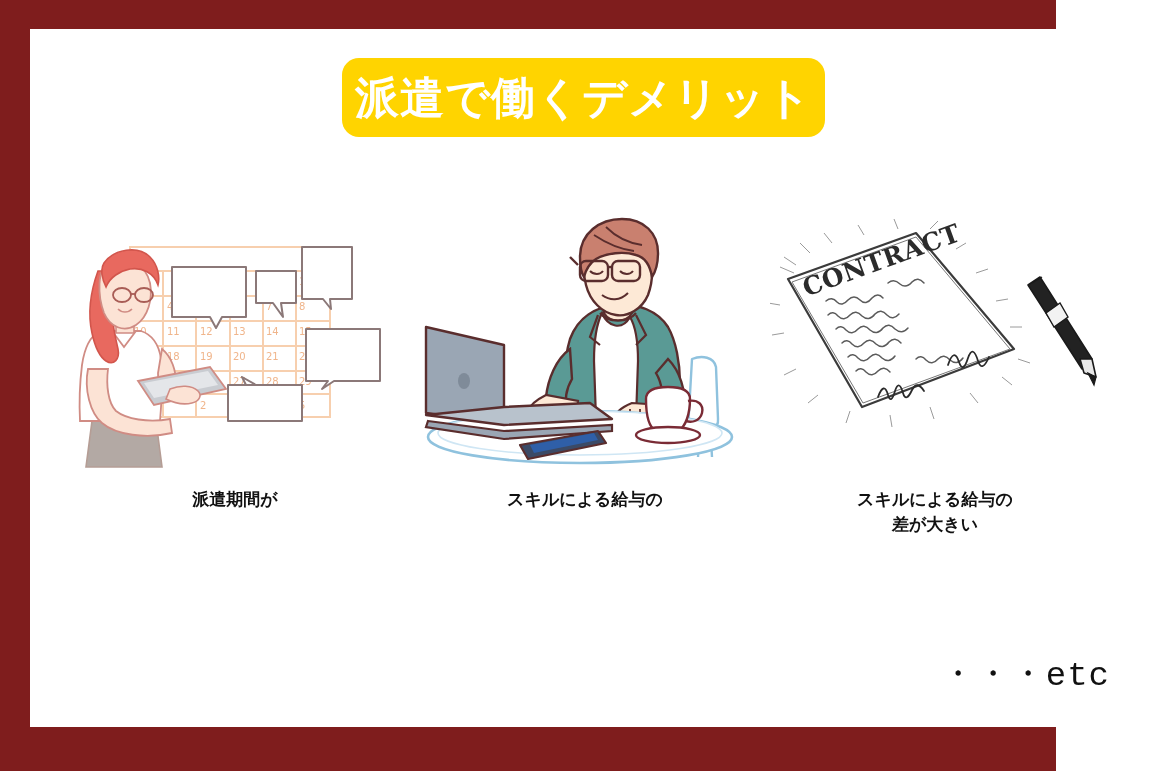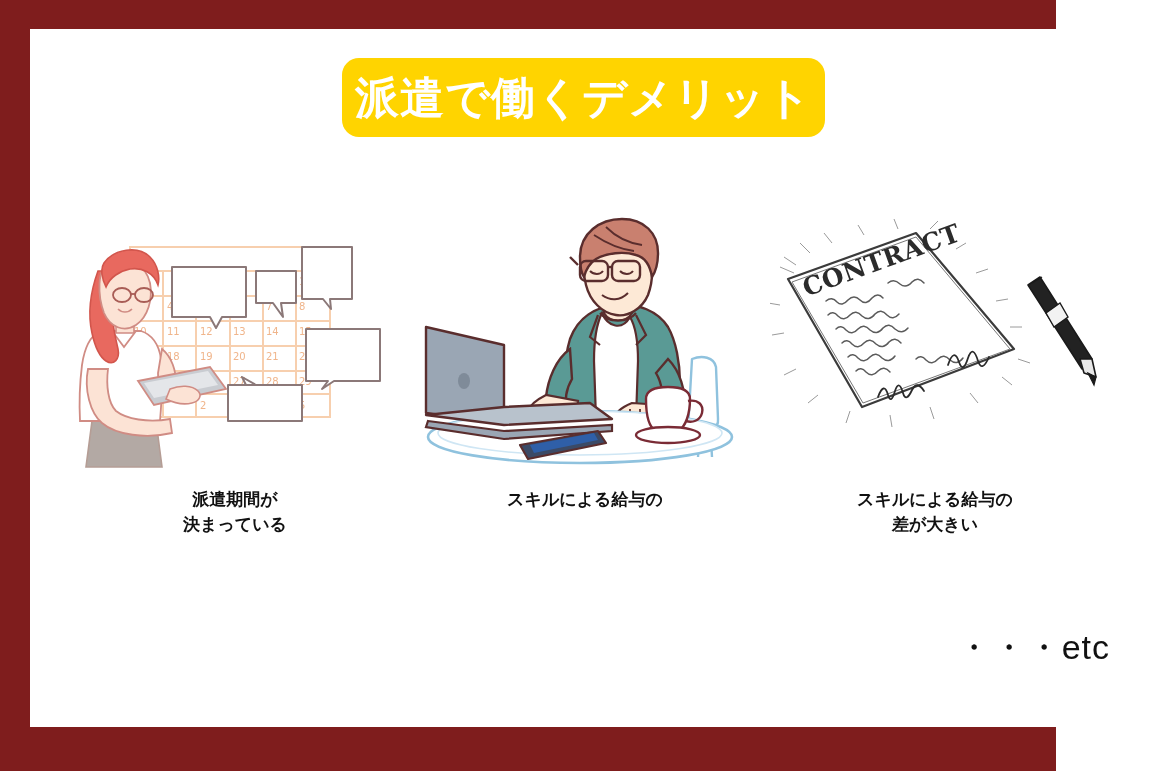--- a/index.html
+++ b/index.html
@@ -77,26 +77,26 @@
     font-weight: bold;
     line-height: 1.45;
     font-family: "DejaVu Sans", "Liberation Sans", sans-serif;
   }
   .caption .cline { display: block; }
 
   
   #etc-text {
     position: absolute;
     left: 880px;
-    top: 596px;
+    top: 622px;
     width: 200px;
     text-align: right;
     font-size: 34px;
     color: #111111;
-    font-family: Liberation Sans, sans-serif;
+    font-family: Liberation Mono, monospace;
     letter-spacing: 1px;
     white-space: nowrap;
   }
   svg { display: block; }
 </style>
 </head>
 <body>
 
 <div id="infographic">
   <div id="canvas">
@@ -194,21 +194,20 @@
 
             <path d="M68 172 l72 -14 l16 22 l-72 16 z" fill="#c9ccd1" stroke="#d08c84" stroke-width="1.8"></path>
             <path d="M74 174 l64 -12 l10 14 l-64 13 z" fill="#e4e6e9" stroke="none"></path>
 
             <path d="M96 190 c8 4 18 6 26 4 c8 -2 10 -8 6 -12 c-6 -6 -18 -6 -28 -2 z" fill="#fce3d5" stroke="#d08c84" stroke-width="1.6"></path>
           </g>
         </svg>
       </div>
       <div class="caption">
         <span class="cline">派遣期間が</span>
-        <span class="cline">決まっている</span>
       </div>
     </div>
 
     <div class="column" id="col-2">
       <div class="illus">
         <svg width="330" height="260" viewBox="0 0 330 260">
 
           <g fill="#ffffff" stroke="#8fc2de" stroke-width="2.4" stroke-linejoin="round">
             <path d="M272 150 c10 -4 22 -2 24 8 l2 52 c1 10 -10 14 -20 12 l-10 -2 z"></path>
             <path d="M280 214 l-2 34 M290 214 l2 34"></path>

